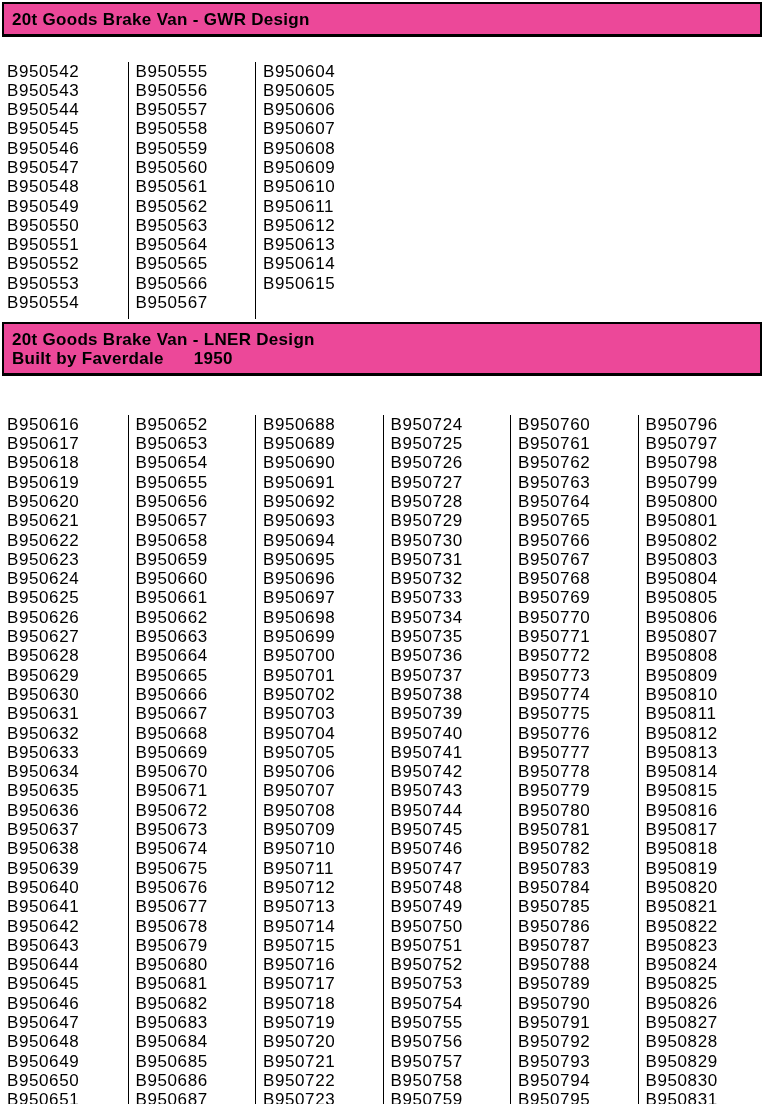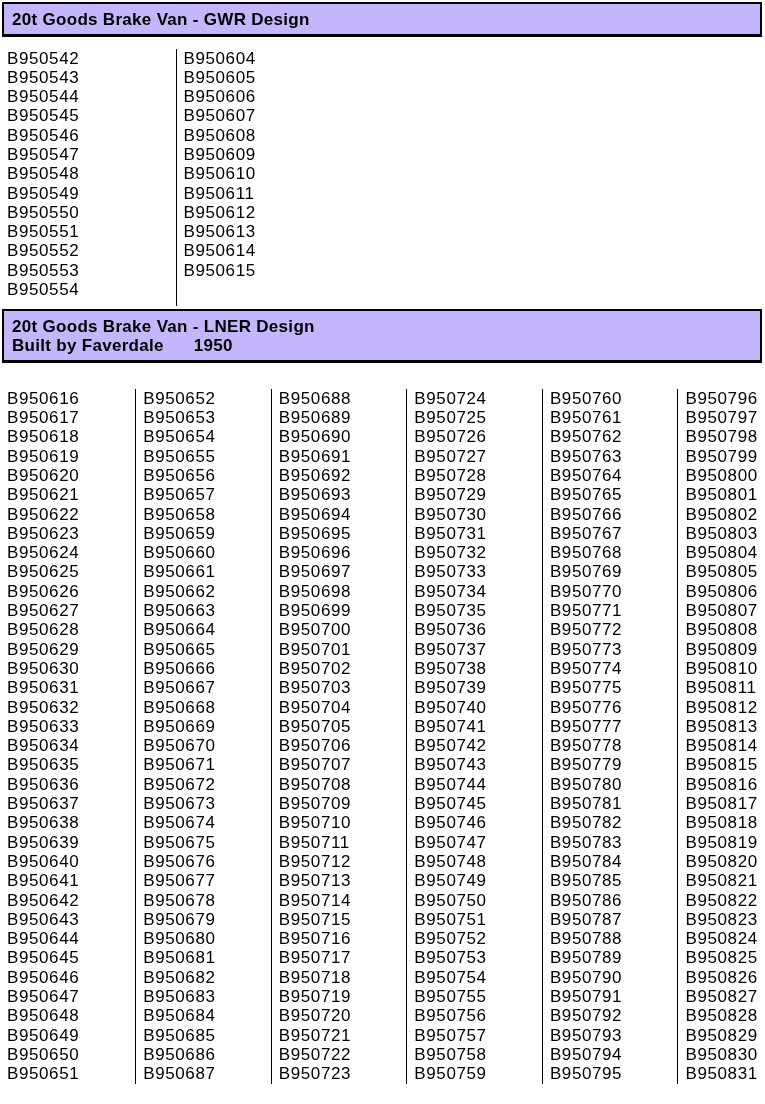--- a/index.html
+++ b/index.html
@@ -10,39 +10,38 @@
     color: #000000;
   }
   .page {
     width: 765px;
     height: 1104px;
     overflow: hidden;
     background: #ffffff;
   }
   .header-box {
     margin: 2px 3px 0 2px;
-    background: #c4b5fd;
+    background: #ec4899;
     border: 2px solid #000000;
     border-bottom-width: 3px;
     padding: 6px 0 4px 8px;
   }
   .hline {
     font-weight: bold;
     font-size: 17px;
     line-height: 19.5px;
     letter-spacing: 0.3px;
     white-space: nowrap;
   }
   .year {
     margin-left: 30px;
   }
   .columns {
     display: flex;
-    margin-top: 12px;
-    gap: 48px;
+    margin-top: 25px;
   }
   .cols-s1 { height: 257px; }
   .cols-s2 { height: 709px; align-items: flex-end; }
   .col {
     width: 127.5px;
     box-sizing: border-box;
     padding-left: 7px;
     font-size: 17px;
     line-height: 19.3px;
     letter-spacing: 0.6px;
@@ -71,20 +70,35 @@
           <div class="num">B950545</div>
           <div class="num">B950546</div>
           <div class="num">B950547</div>
           <div class="num">B950548</div>
           <div class="num">B950549</div>
           <div class="num">B950550</div>
           <div class="num">B950551</div>
           <div class="num">B950552</div>
           <div class="num">B950553</div>
           <div class="num">B950554</div>
+        </div>
+      <div class="col">
+          <div class="num">B950555</div>
+          <div class="num">B950556</div>
+          <div class="num">B950557</div>
+          <div class="num">B950558</div>
+          <div class="num">B950559</div>
+          <div class="num">B950560</div>
+          <div class="num">B950561</div>
+          <div class="num">B950562</div>
+          <div class="num">B950563</div>
+          <div class="num">B950564</div>
+          <div class="num">B950565</div>
+          <div class="num">B950566</div>
+          <div class="num">B950567</div>
         </div>
       <div class="col">
           <div class="num">B950604</div>
           <div class="num">B950605</div>
           <div class="num">B950606</div>
           <div class="num">B950607</div>
           <div class="num">B950608</div>
           <div class="num">B950609</div>
           <div class="num">B950610</div>
           <div class="num">B950611</div>

